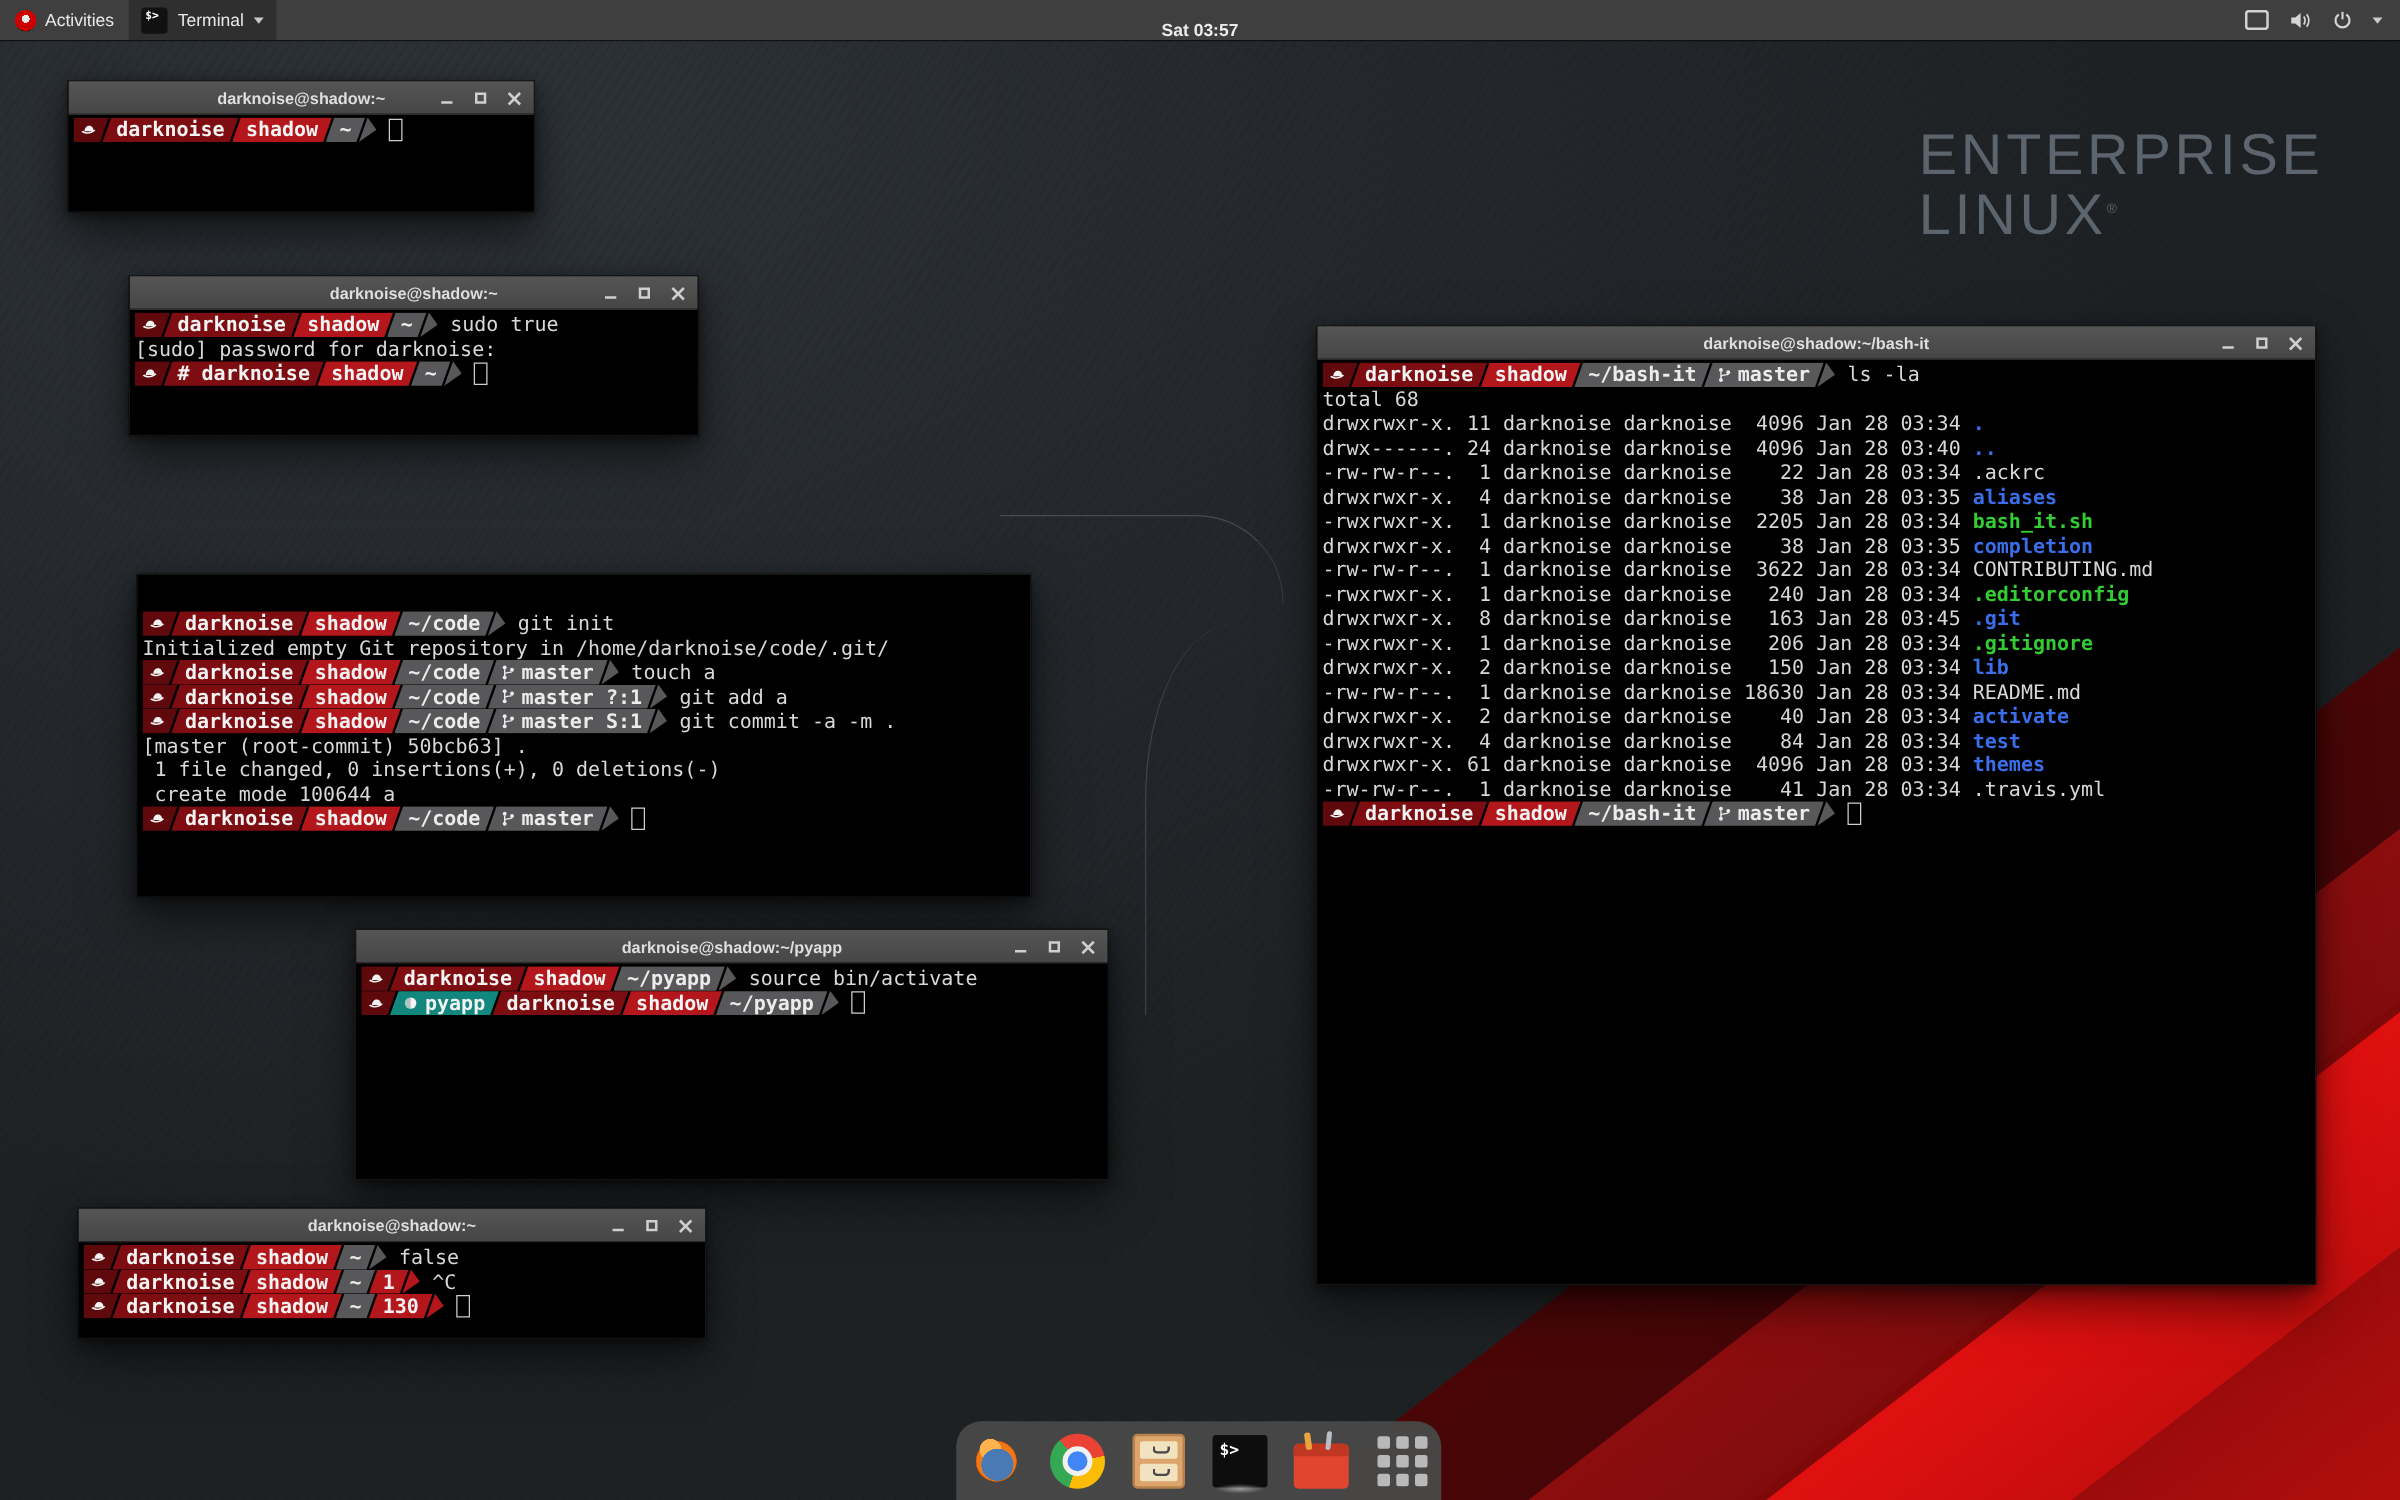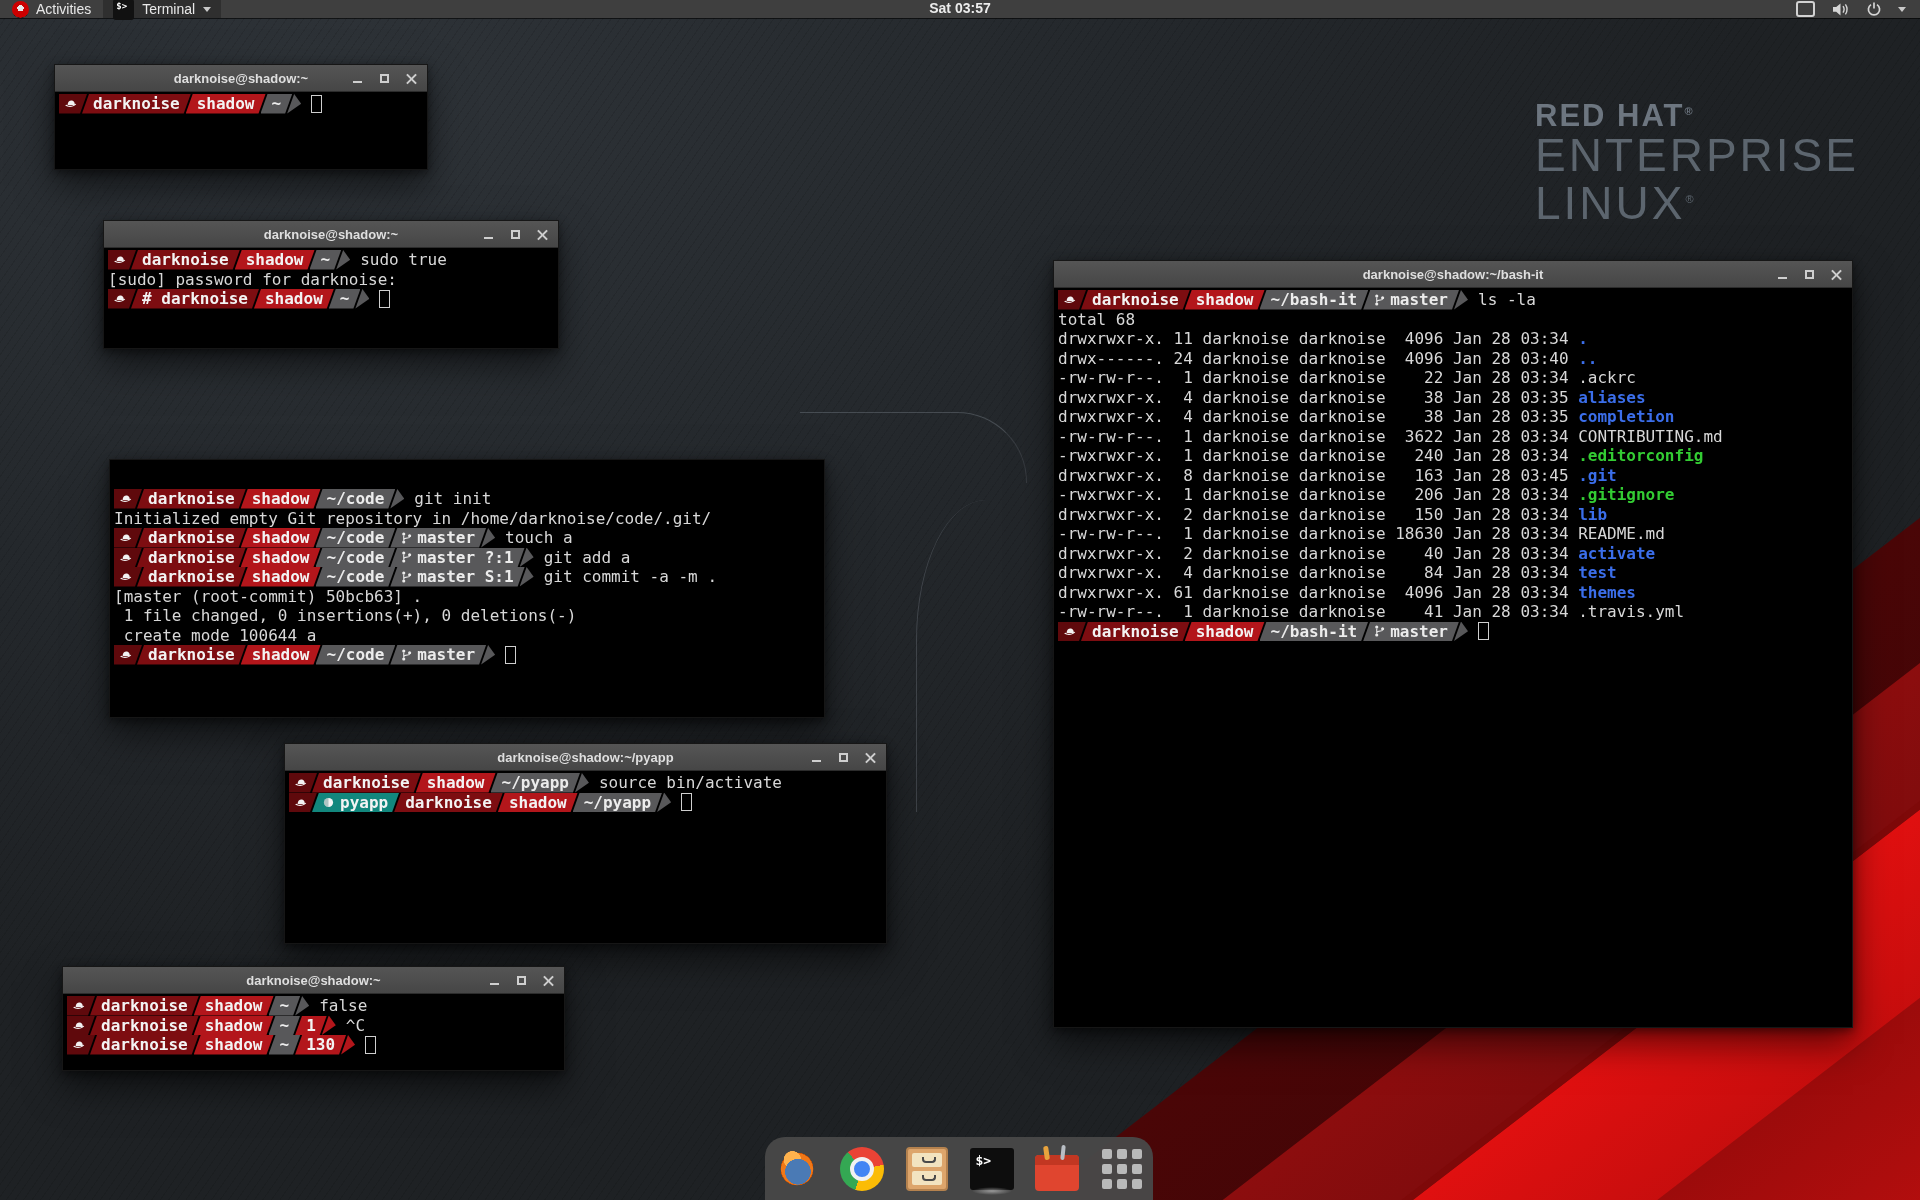--- a/index.html
+++ b/index.html
@@ -24,22 +24,22 @@
   .rb-dark  {left:1060px;top:1180px;width:1900px;height:520px;background:linear-gradient(180deg,#4a0607,#3a0405);}
   .rb-mid   {left:1150px;top:1256px;width:1900px;height:320px;background:linear-gradient(180deg,#8c0d0e,#6e0a0b);}
   .rb-bright{left:1230px;top:1332px;width:1900px;height:240px;background:linear-gradient(180deg,#e01010,#b90c0c);border-top:7px solid #7e0909;}
   .rb-low   {left:1330px;top:1452px;width:1900px;height:300px;background:linear-gradient(180deg,#9c0b0b,#c51010);}
   
   #brand{position:absolute;left:1535px;top:100px;z-index:0;color:#67707a;line-height:1.04;}
   #brand .b1{font-size:31px;font-weight:bold;letter-spacing:2px;color:#6d7680;}
   #brand .b2,#brand .b3{font-size:46px;font-weight:300;letter-spacing:3px;color:#5c656e;font-family:"Liberation Sans",sans-serif;}
   #brand sup{font-size:11px;vertical-align:super;}
   
-  #topbar{position:absolute;left:0;top:0;width:1920px;height:18px;background:#3f3f3f;z-index:50;
-    display:flex;align-items:flex-start;color:#e8e8e8;font-size:14px;box-shadow:0 1px 0 rgba(0,0,0,.6);}
+  #topbar{position:absolute;left:0;top:0;width:1920px;height:32px;background:#3f3f3f;z-index:50;
+    display:flex;align-items:flex-end;color:#e8e8e8;font-size:14px;box-shadow:0 1px 0 rgba(0,0,0,.6);}
   #activities{display:flex;align-items:center;gap:7px;padding:0 12px;height:100%;cursor:default;}
   .rh-dot{width:17px;height:17px;border-radius:50%;background:radial-gradient(circle at 50% 42%, #e8e8e8 0 24%, #cc0000 25% 72%, #2a0000 73%);}
   #app-indicator{display:flex;align-items:center;gap:8px;height:100%;padding:0 10px;background:rgba(0,0,0,.25);}
   .term-mini{width:21px;height:21px;background:#111;border-radius:3px;color:#fff;
     font:bold 9px/1 "DejaVu Sans Mono",monospace;display:flex;align-items:flex-start;justify-content:flex-start;padding:3px 0 0 3px;box-sizing:border-box;}
   .caret{width:0;height:0;border-left:4px solid transparent;border-right:4px solid transparent;border-top:5px solid #c9c9c9;}
   #clock{position:absolute;left:0;right:0;text-align:center;font-weight:bold;font-size:14px;color:#ececec;pointer-events:none;}
   #status{margin-left:auto;display:flex;align-items:center;gap:16px;padding:0 14px;height:100%;}
   .scr-ico{width:15px;height:12px;border:2px solid #d2d2d2;border-radius:3px;}
   
@@ -114,21 +114,20 @@
 <body>
 
 <div id="desktop">
   <div class="arc-h"></div>
   <div class="arc-v"></div>
   <div class="ribbon rb-dark"></div>
   <div class="ribbon rb-mid"></div>
   <div class="ribbon rb-bright"></div>
   <div class="ribbon rb-low"></div>
   <div id="brand">
-    <div class="b1"><span>RED HAT</span><sup>®</sup></div>
     <div class="b2">ENTERPRISE</div>
     <div class="b3"><span>LINUX</span><sup>®</sup></div>
   </div>
 </div>
 
 <div id="topbar">
   <div id="activities">
     <span class="rh-dot"></span>
     <span>Activities</span>
   </div>
@@ -302,20 +301,21 @@
               <circle cx="3" cy="2.6" r="1.7" fill="#ececec"></circle>
               <circle cx="3" cy="11.4" r="1.7" fill="#ececec"></circle>
               <circle cx="9.4" cy="4.6" r="1.7" fill="#ececec"></circle>
               <path d="M3 4.2 V10 M3 9 C3 6 9.4 7.6 9.4 6.2" fill="none" stroke="#ececec" stroke-width="1.2"></path>
             </svg>master</span><span class="cap cap-path"></span><span class="cmd">ls -la</span></div>
         <div class="tline"><span class="out">total 68</span></div>
         <div class="tline"><span class="out">drwxrwxr-x. 11 darknoise darknoise  4096 Jan 28 03:34 <span class="fn-dir">.</span></span></div>
         <div class="tline"><span class="out">drwx------. 24 darknoise darknoise  4096 Jan 28 03:40 <span class="fn-dir">..</span></span></div>
         <div class="tline"><span class="out">-rw-rw-r--.  1 darknoise darknoise    22 Jan 28 03:34 <span class="fn-plain">.ackrc</span></span></div>
         <div class="tline"><span class="out">drwxrwxr-x.  4 darknoise darknoise    38 Jan 28 03:35 <span class="fn-dir">aliases</span></span></div>
+        <div class="tline"><span class="out">-rwxrwxr-x.  1 darknoise darknoise  2205 Jan 28 03:34 <span class="fn-exec">bash_it.sh</span></span></div>
         <div class="tline"><span class="out">drwxrwxr-x.  4 darknoise darknoise    38 Jan 28 03:35 <span class="fn-dir">completion</span></span></div>
         <div class="tline"><span class="out">-rw-rw-r--.  1 darknoise darknoise  3622 Jan 28 03:34 <span class="fn-plain">CONTRIBUTING.md</span></span></div>
         <div class="tline"><span class="out">-rwxrwxr-x.  1 darknoise darknoise   240 Jan 28 03:34 <span class="fn-exec">.editorconfig</span></span></div>
         <div class="tline"><span class="out">drwxrwxr-x.  8 darknoise darknoise   163 Jan 28 03:45 <span class="fn-dir">.git</span></span></div>
         <div class="tline"><span class="out">-rwxrwxr-x.  1 darknoise darknoise   206 Jan 28 03:34 <span class="fn-exec">.gitignore</span></span></div>
         <div class="tline"><span class="out">drwxrwxr-x.  2 darknoise darknoise   150 Jan 28 03:34 <span class="fn-dir">lib</span></span></div>
         <div class="tline"><span class="out">-rw-rw-r--.  1 darknoise darknoise 18630 Jan 28 03:34 <span class="fn-plain">README.md</span></span></div>
         <div class="tline"><span class="out">drwxrwxr-x.  2 darknoise darknoise    40 Jan 28 03:34 <span class="fn-dir">activate</span></span></div>
         <div class="tline"><span class="out">drwxrwxr-x.  4 darknoise darknoise    84 Jan 28 03:34 <span class="fn-dir">test</span></span></div>
         <div class="tline"><span class="out">drwxrwxr-x. 61 darknoise darknoise  4096 Jan 28 03:34 <span class="fn-dir">themes</span></span></div>

